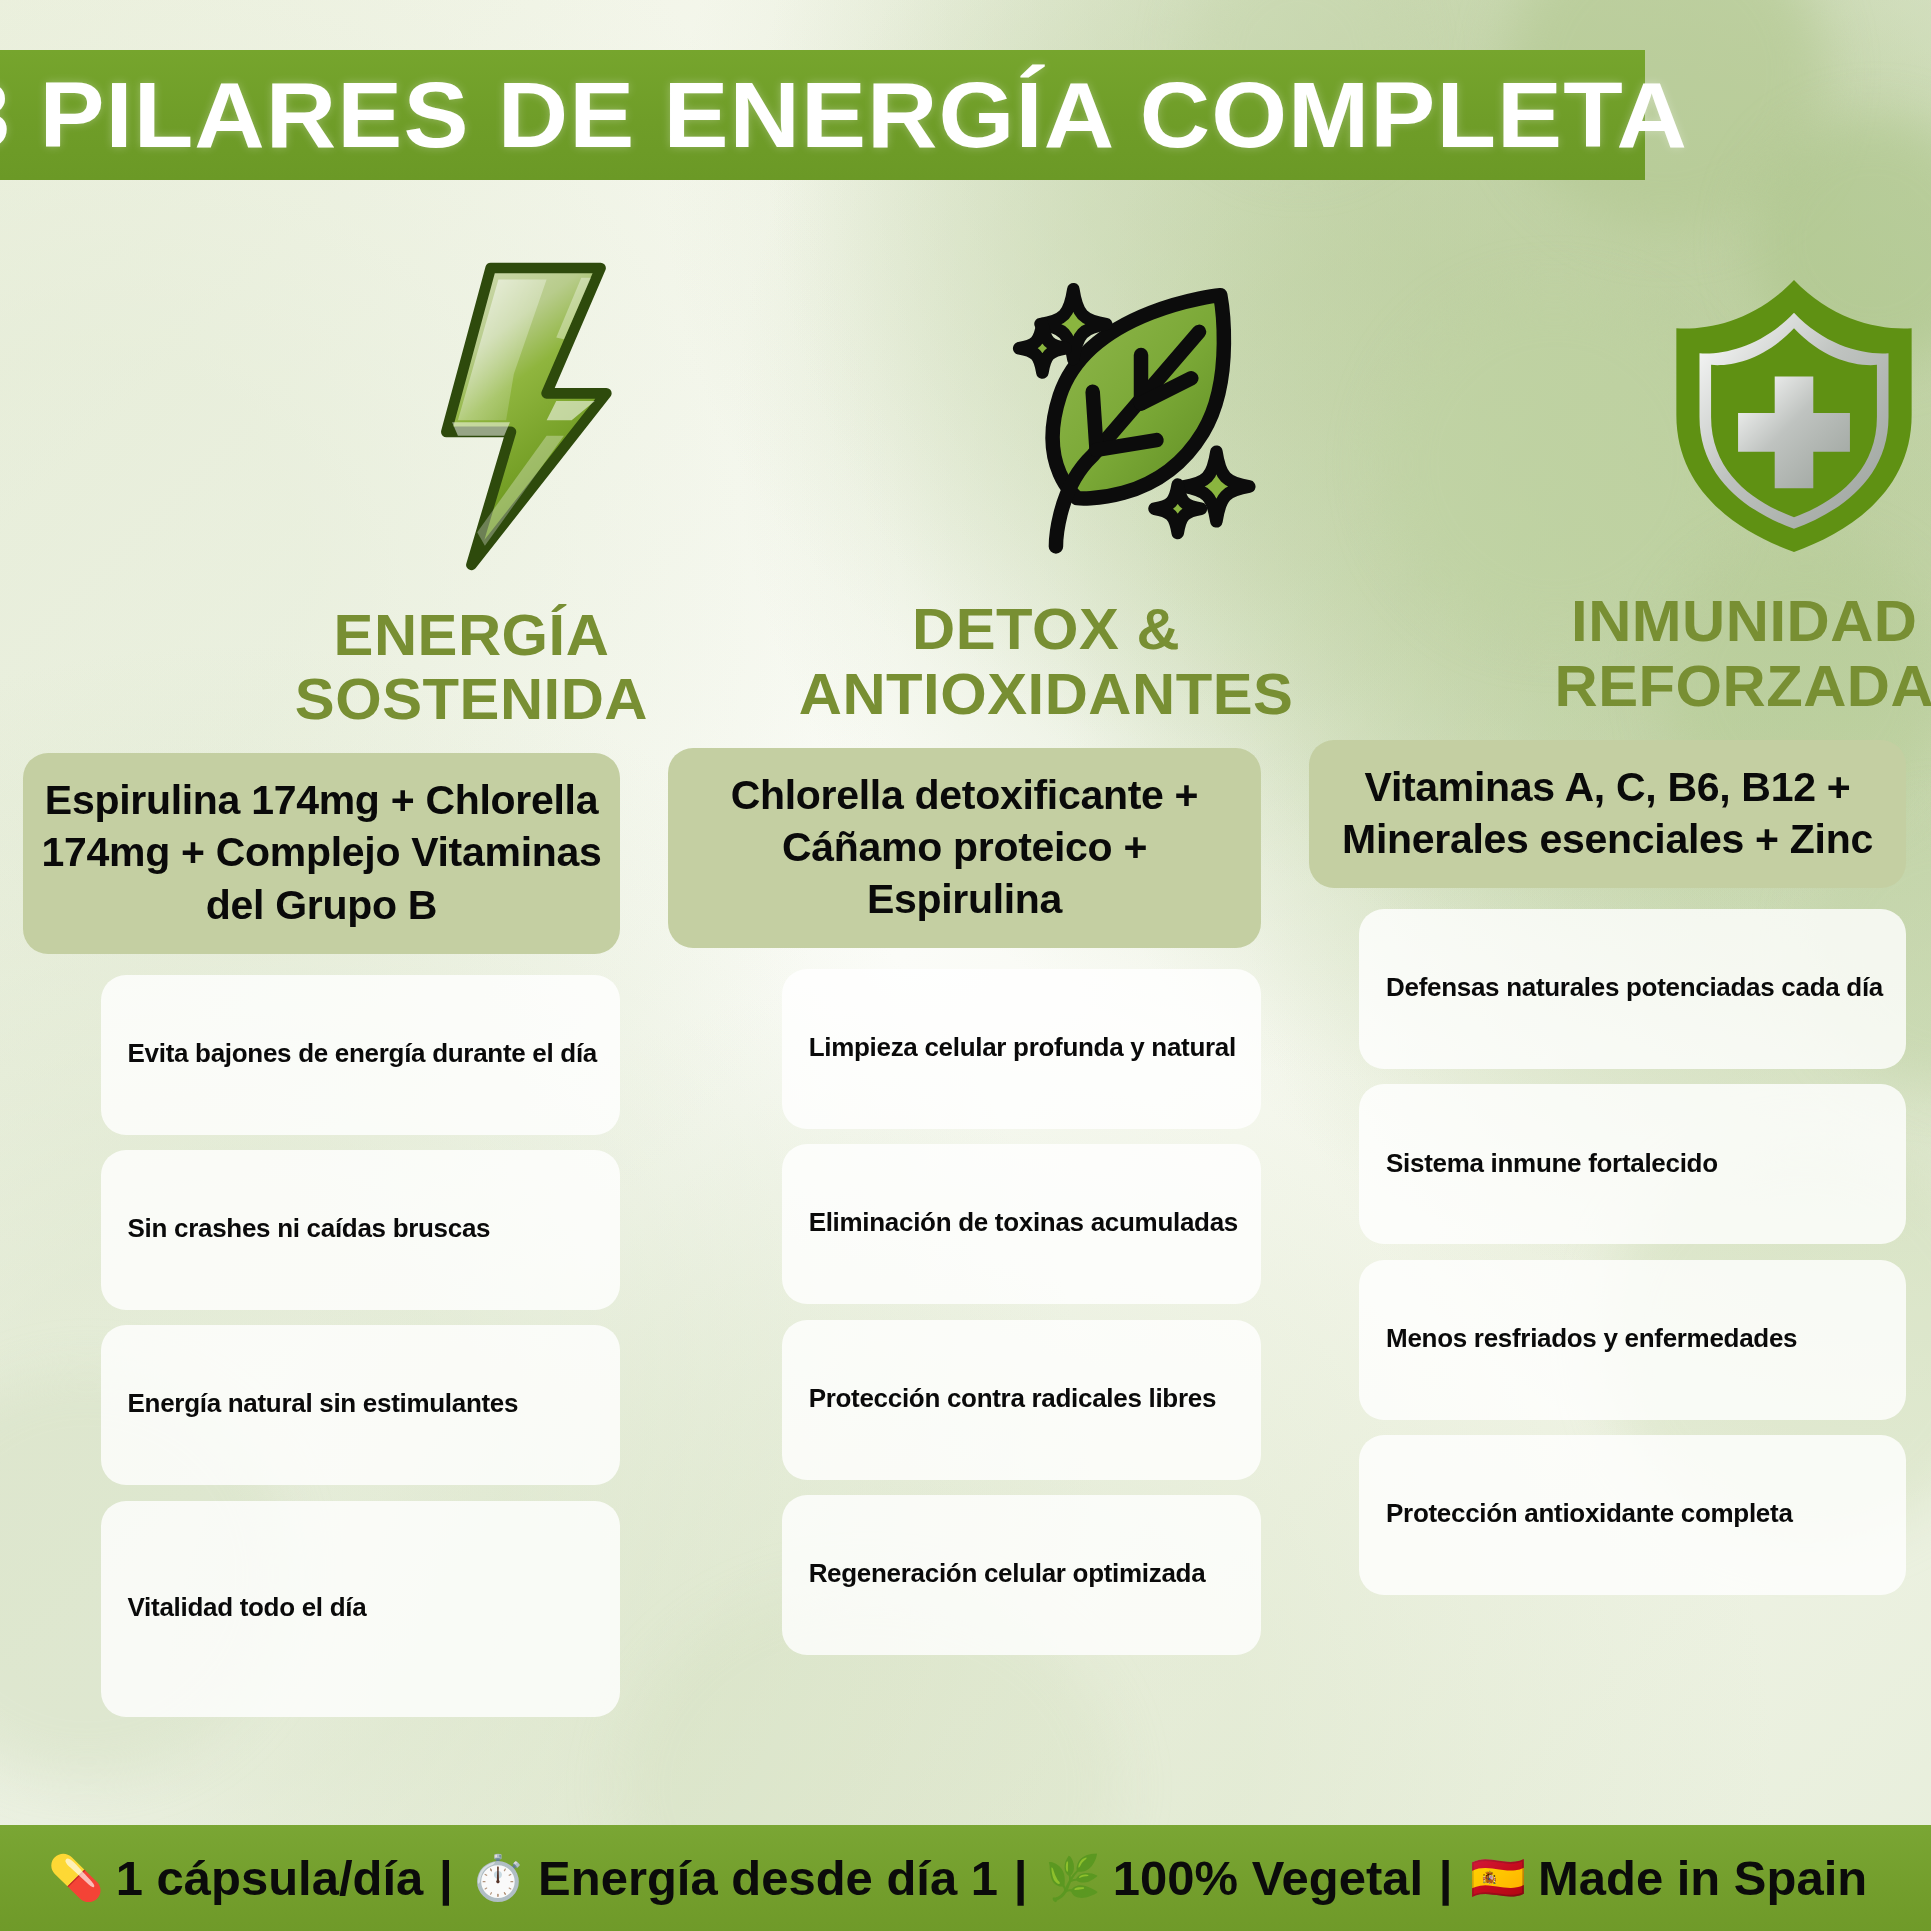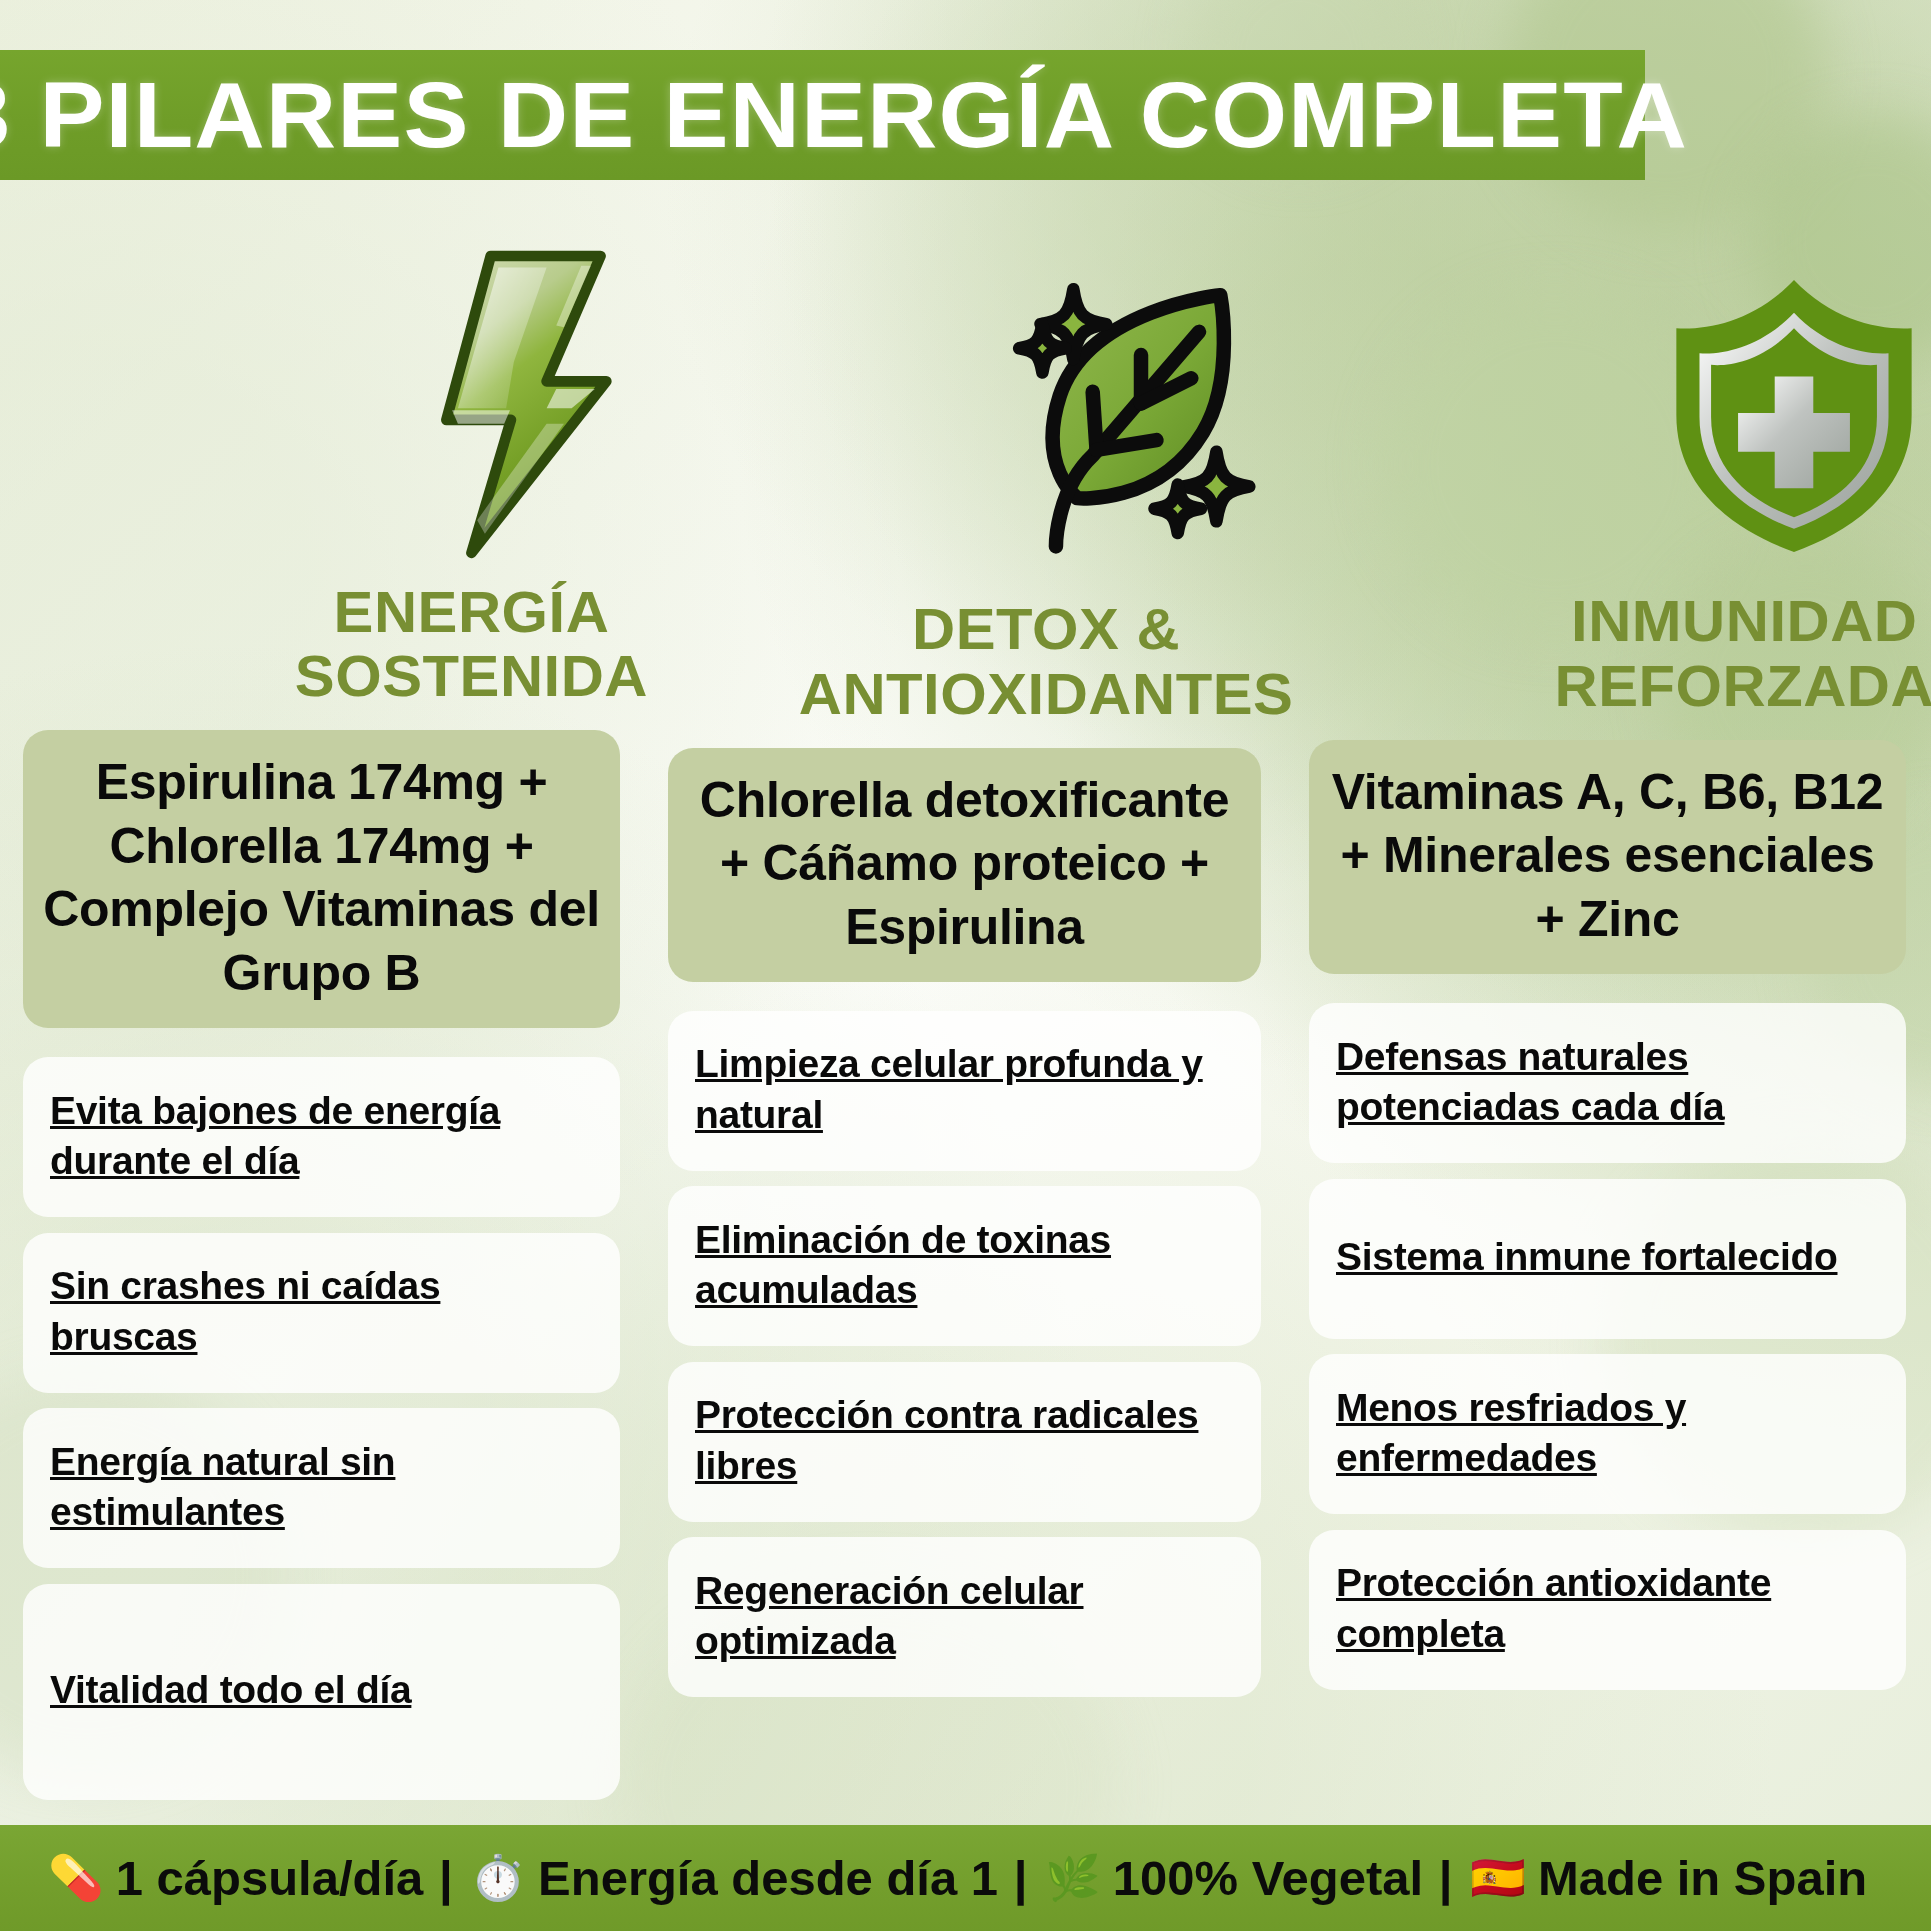--- a/index.html
+++ b/index.html
@@ -50,42 +50,42 @@
     text-align:center;color:#788f33;font-weight:bold;
     font-family:"Liberation Sans Narrow","Liberation Sans",sans-serif;
     font-size:58px;line-height:1.12;letter-spacing:0.5px;
     transform:scaleX(1.03);margin-top:1.9px;
   }
   .col:nth-child(1) .col-title{margin-top:13.5px;}
   .col:nth-child(2) .col-title{margin-top:7.7px;}
   .col:nth-child(3) .col-title{margin-top:0px;}
 
   .ingredient{
-    margin:21px 23px 8px 23px;
+    margin:21px 23px 0 23px;
     background:#c4cfa2;border-radius:25px;
     padding:21px 17.4px 23px 17.4px;
     text-align:center;color:#0a0a0a;font-weight:bold;
-    font-size:50px;line-height:1.27;
+    font-size:41px;line-height:1.27;
     font-family:"Liberation Sans","DejaVu Sans",sans-serif;
     letter-spacing:-0.3px;
   }
   .col:nth-child(2) .ingredient{margin-left:25px;margin-right:25px;}
 
   .benefits{margin-top:21px;display:flex;flex-direction:column;}
   .benefit{
     margin:0 23px 15.4px 23px;
     background:rgba(255,255,255,.80);
     border-radius:25px;
     padding:25px 23px 27px 27px;
     color:#0a0a0a;font-weight:bold;
-    font-size:39px;line-height:1.30;
+    font-size:26px;line-height:1.30;
     font-family:"Liberation Sans","DejaVu Sans",sans-serif;
     letter-spacing:-0.3px;
     min-height:108px;
-    display:flex;align-items:center;text-decoration:underline;
+    display:flex;align-items:center;
   }
   .benefit.tall{min-height:164px;}
   .col:nth-child(2) .benefit{margin-left:25px;margin-right:25px;}
 
   
   .footer{
     position:absolute;left:0;bottom:0;width:1931px;height:106px;
     background:linear-gradient(180deg,#7aa634 0%,#739e2c 60%,#6f9a29 100%);
     display:flex;align-items:center;justify-content:center;
   }

